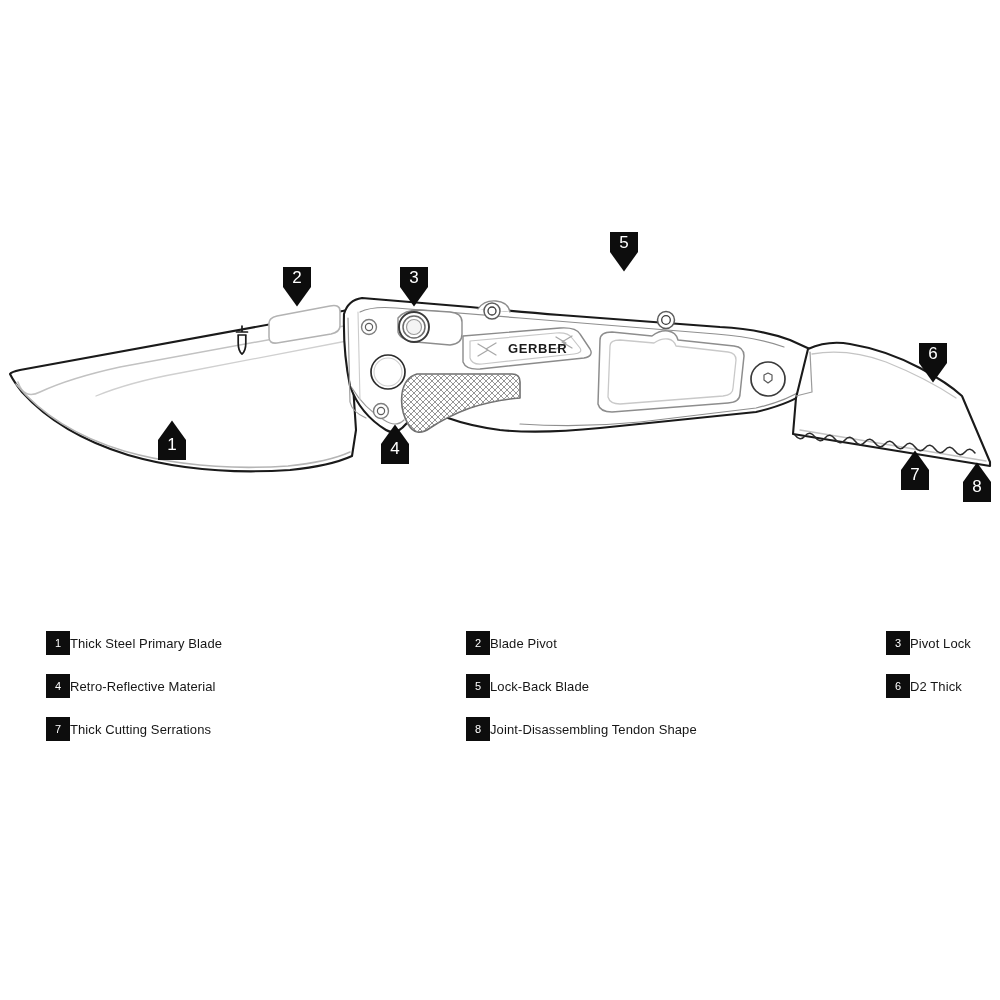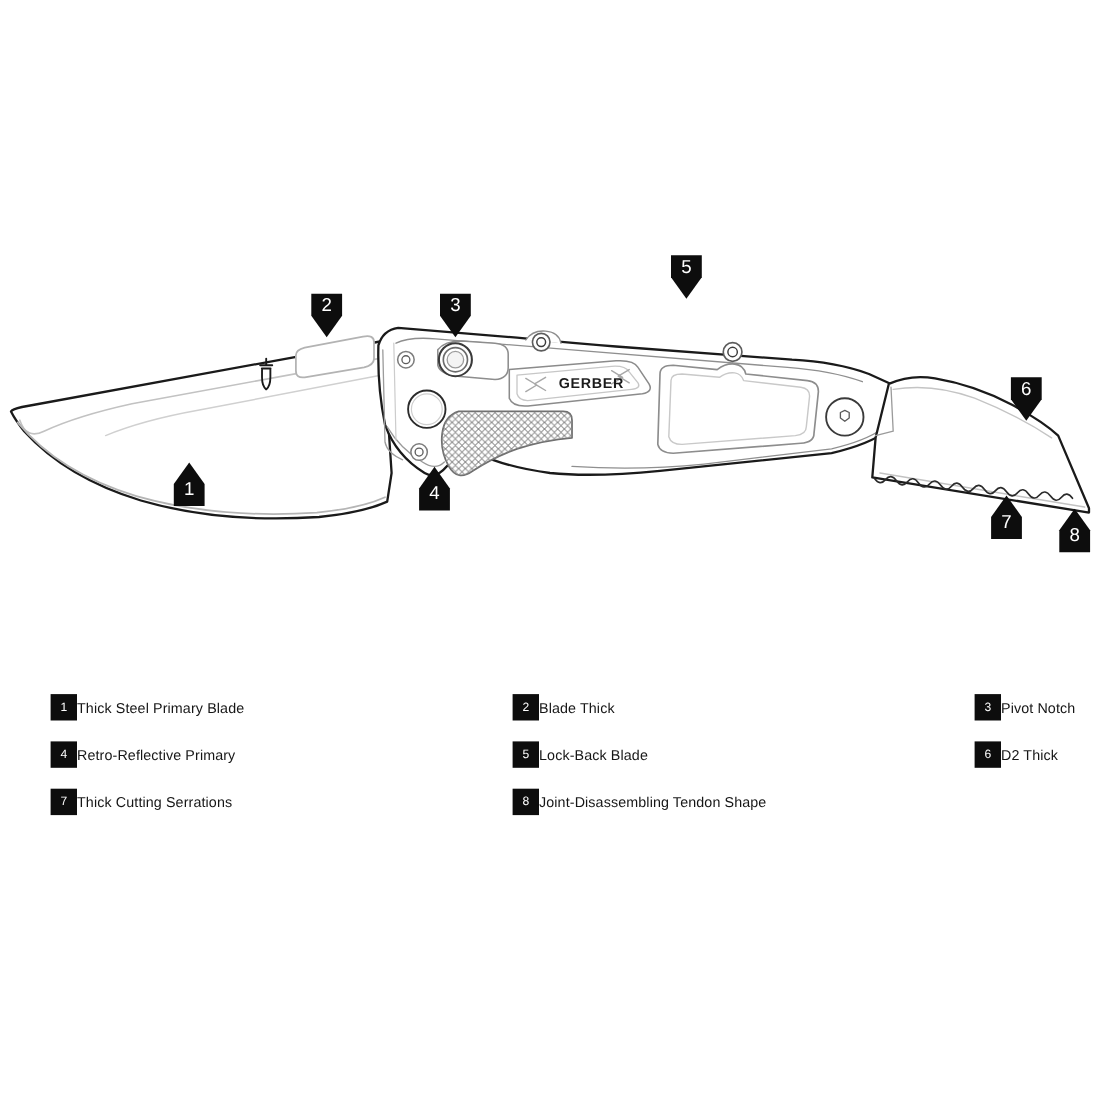--- a/index.html
+++ b/index.html
@@ -298,41 +298,41 @@
       </g>
   </svg>
 
   <div id="legend">
       <div class="legend-row col-1 row-1">
         <div class="legend-badge">1</div>
         <div class="legend-label">Thick Steel Primary Blade</div>
       </div>
       <div class="legend-row col-1 row-2">
         <div class="legend-badge">4</div>
-        <div class="legend-label">Retro-Reflective Primary</div>
+        <div class="legend-label">Retro-Reflective Material</div>
       </div>
       <div class="legend-row col-1 row-3">
         <div class="legend-badge">7</div>
         <div class="legend-label">Thick Cutting Serrations</div>
       </div>
       <div class="legend-row col-2 row-1">
         <div class="legend-badge">2</div>
-        <div class="legend-label">Blade Thick</div>
+        <div class="legend-label">Blade Pivot</div>
       </div>
       <div class="legend-row col-2 row-2">
         <div class="legend-badge">5</div>
         <div class="legend-label">Lock-Back Blade</div>
       </div>
       <div class="legend-row col-2 row-3">
         <div class="legend-badge">8</div>
         <div class="legend-label">Joint-Disassembling Tendon Shape</div>
       </div>
       <div class="legend-row col-3 row-1">
         <div class="legend-badge">3</div>
-        <div class="legend-label">Pivot Notch</div>
+        <div class="legend-label">Pivot Lock</div>
       </div>
       <div class="legend-row col-3 row-2">
         <div class="legend-badge">6</div>
         <div class="legend-label">D2 Thick</div>
       </div>
     </div>
 
 </div>
 
 </body></html>

